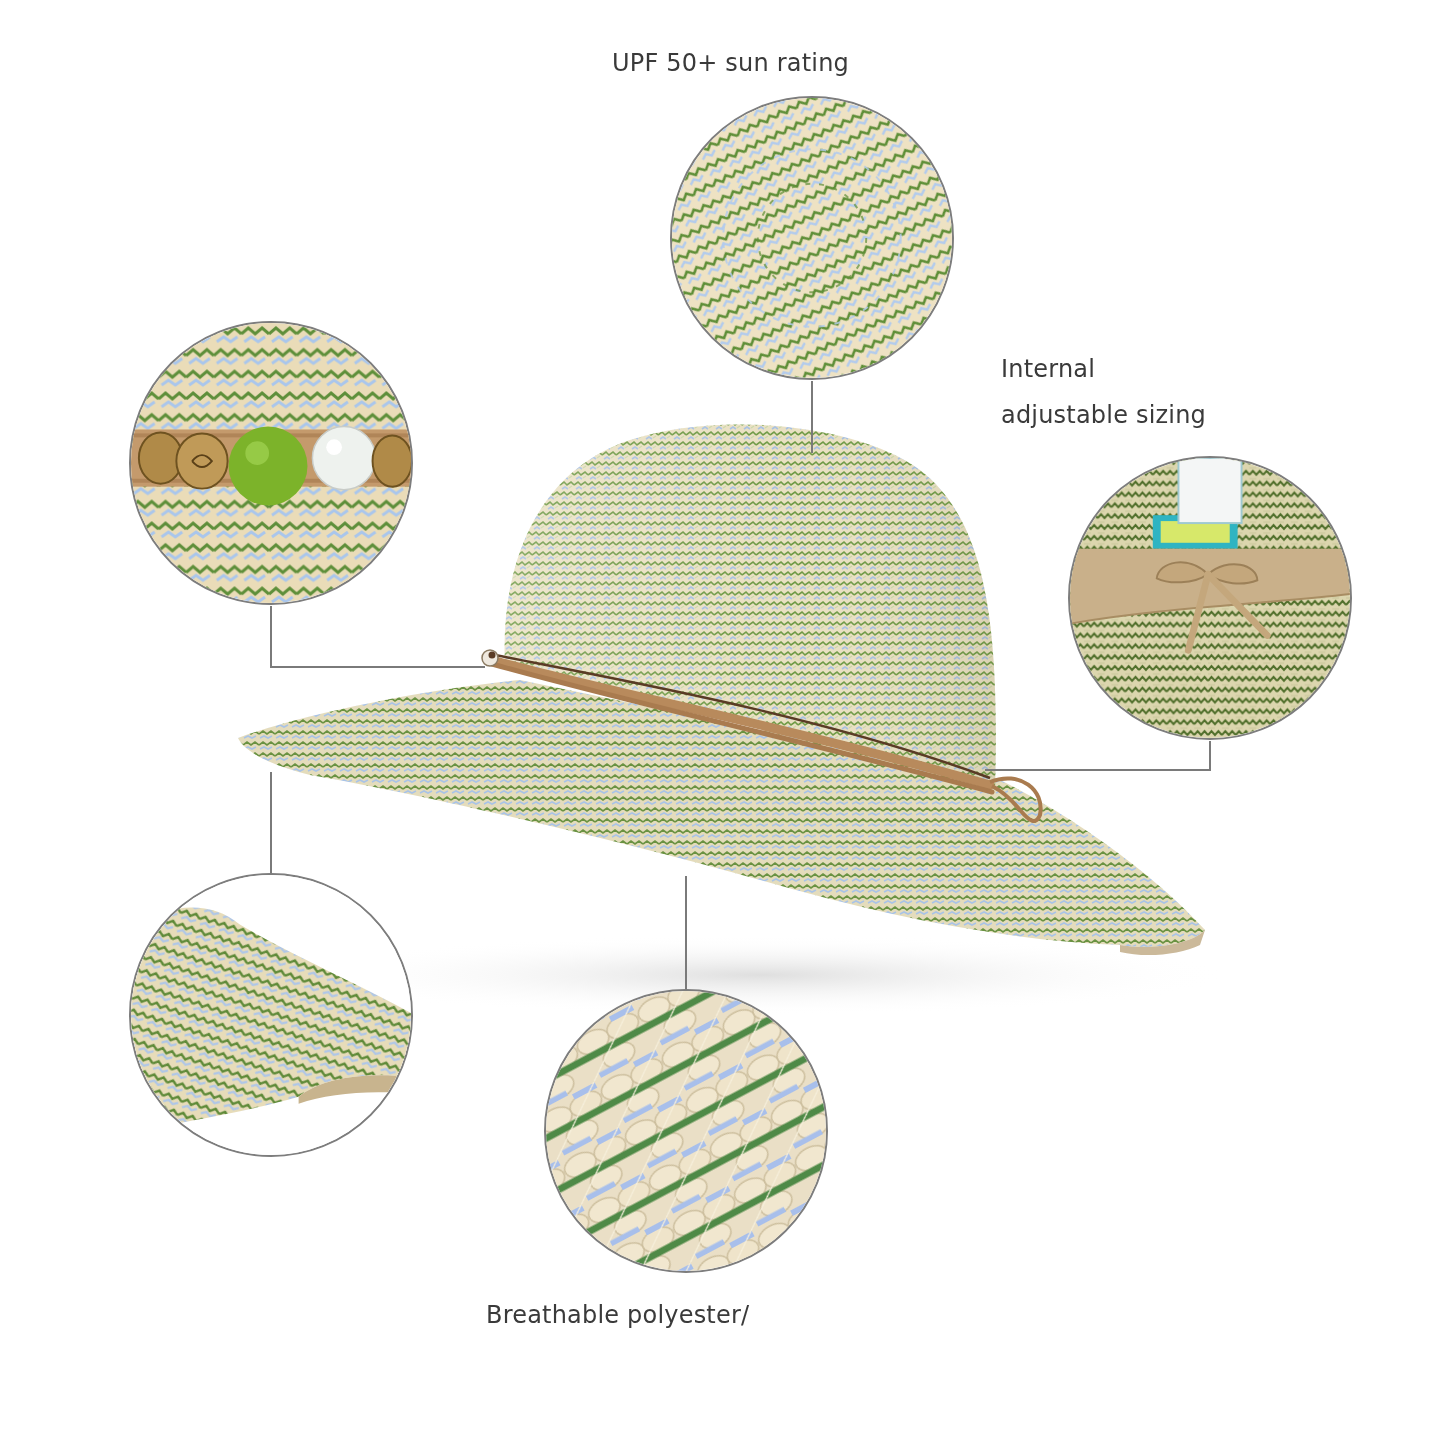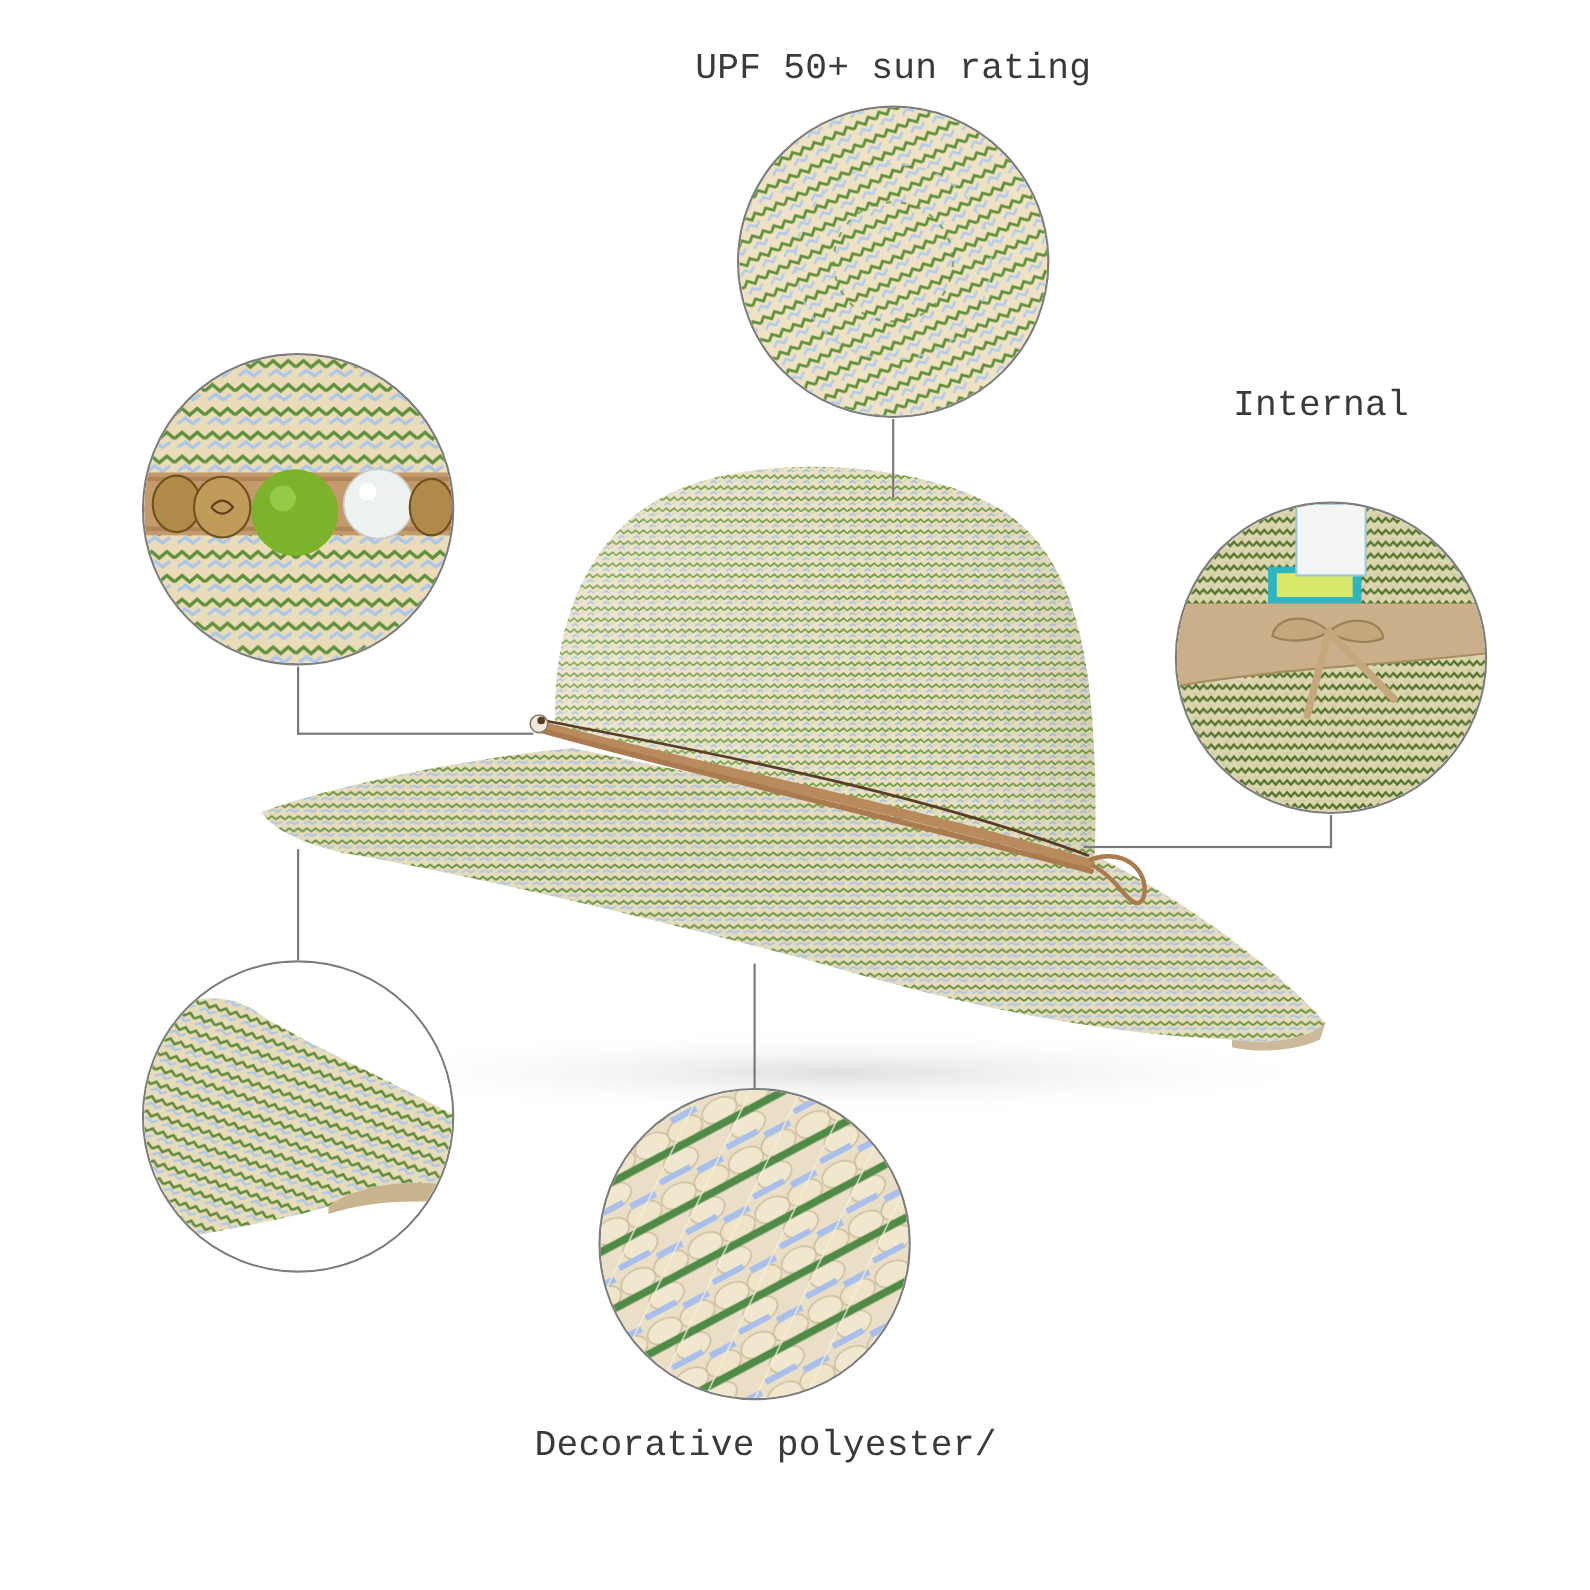--- a/index.html
+++ b/index.html
@@ -1,20 +1,20 @@
 <!DOCTYPE html>
 <html><head>
 <meta charset="utf-8">
 <style>
   html, body { margin: 0; padding: 0; background: #ffffff; }
   body { width: 1445px; height: 1445px; position: relative; overflow: hidden;
          font-family: "DejaVu Sans", "Liberation Sans", sans-serif; }
   .canvas { position: absolute; inset: 0; }
-  .label { position: absolute; color: #3a3a3a; font-size: 33px; line-height: 46px;
-           text-align: center; white-space: nowrap; letter-spacing: 0.2px; font-family: Liberation Mono, monospace; }
+  .label { position: absolute; color: #3a3a3a; font-size: 24px; line-height: 46px;
+           text-align: left; white-space: nowrap; letter-spacing: 0.2px; }
   .circle { position: absolute; width: 284px; height: 284px; border-radius: 50%;
             border: 2px solid #7d7d7d; overflow: hidden; box-sizing: border-box; }
   .circle svg { width: 100%; height: 100%; display: block; }
   .connector { position: absolute; background: #7a7a7a; }
   .hat { position: absolute; left: 0; top: 0; width: 1445px; height: 1445px; pointer-events: none; }
 </style>
 </head>
 <body>
 
 <div class="canvas">
@@ -125,20 +125,21 @@
 
       <circle cx="216" cy="137" r="32" fill="#eef2ee" stroke="#c8ccc8" stroke-width="1.5"></circle>
       <circle cx="206" cy="126" r="8" fill="#ffffff"></circle>
 
       <ellipse cx="265" cy="140" rx="20" ry="26" fill="#b08a48" stroke="#6e5220" stroke-width="2"></ellipse>
     </svg>
   </div>
 
   <div class="label" style="left:1001px; top:346px; width:400px;">
     <div>Internal</div>
+    <div>adjustable sizing</div>
   </div>
   <div class="circle" style="left:1068px; top:456px;">
     <svg viewBox="0 0 284 284">
       <defs>
         <pattern id="inner" width="14" height="11" patternUnits="userSpaceOnUse">
           <rect width="14" height="11" fill="#dcd6ae"></rect>
           <path d="M0 6 L3.5 2 L7 6 L10.5 2 L14 6" stroke="#4f6e2a" stroke-width="2" fill="none"></path>
           <path d="M0 10 L7 10" stroke="#c9c69a" stroke-width="1" fill="none"></path>
         </pattern>
       </defs>
@@ -184,16 +185,16 @@
           <path d="M0 28 L70 28" stroke="#4f8a47" stroke-width="7"></path>
           <path d="M8 50 L40 50" stroke="#a8bfeb" stroke-width="7"></path>
           <path d="M44 4 L70 4" stroke="#a8bfeb" stroke-width="6"></path>
           <path d="M0 52 L70 0" stroke="#f7f0dc" stroke-width="1.2"></path>
         </pattern>
       </defs>
       <rect width="284" height="284" fill="url(#macro)"></rect>
     </svg>
   </div>
   <div class="label" style="left:486px; top:1292px; width:400px;">
-    <div>Decorative polyester/</div>
+    <div>Breathable polyester/</div>
   </div>
 
 </div>
 
 </body></html>

